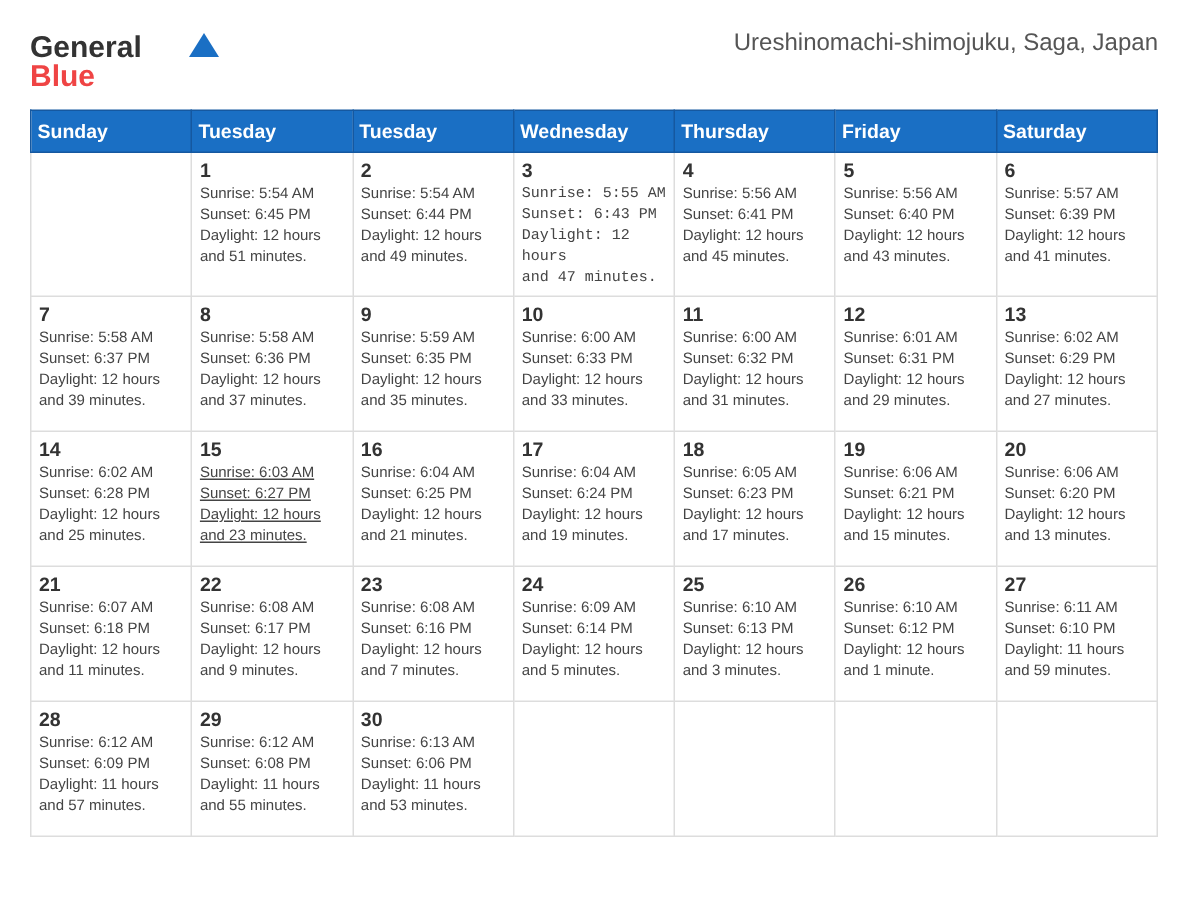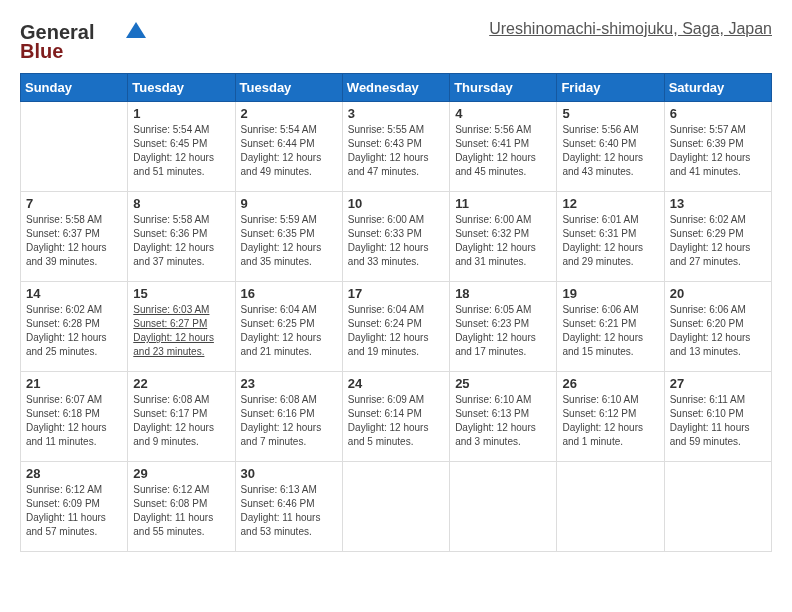--- a/index.html
+++ b/index.html
@@ -27,39 +27,38 @@
       gap: 28px;
     }
     .logo-general {
       font-size: 20px;
       font-weight: bold;
       color: #333;
     }
     .logo-blue {
       font-size: 20px;
       font-weight: bold;
-      color: #7f1d1d;
+      color: #ef4444;
     }
     .logo-icon {
       width: 24px;
       height: 24px;
       margin-left: 2px;
     }
     .title-section {
       text-align: right;
     }
     .month-title {
       font-size: 36px;
       font-weight: bold;
       color: #333;
     }
     .location {
       font-size: 16px;
       color: #555;
-      text-decoration: underline;
     }
     .calendar {
       width: 100%;
       border-collapse: collapse;
       border: 1px solid #ccc;
     }
     .calendar th {
       background-color: #1a6fc4;
       color: white;
       padding: 6px 4px;
@@ -134,21 +133,21 @@
         </td>
         <td>
           <span class="day-number">2</span>
           <div class="day-info" style="white-space: pre-line;">Sunrise: 5:54 AM
 Sunset: 6:44 PM
 Daylight: 12 hours
 and 49 minutes.</div>
         </td>
         <td>
           <span class="day-number">3</span>
-          <div class="day-info" style="white-space: pre-line;">Sunrise: 5:55 AM
+          <div class="day-info" style="white-space: pre-line; font-family: Liberation Mono, monospace;">Sunrise: 5:55 AM
 Sunset: 6:43 PM
 Daylight: 12 hours
 and 47 minutes.</div>
         </td>
         <td>
           <span class="day-number">4</span>
           <div class="day-info" style="white-space: pre-line;">Sunrise: 5:56 AM
 Sunset: 6:41 PM
 Daylight: 12 hours
 and 45 minutes.</div>
@@ -332,21 +331,21 @@
         <td>
           <span class="day-number">29</span>
           <div class="day-info" style="white-space: pre-line;">Sunrise: 6:12 AM
 Sunset: 6:08 PM
 Daylight: 11 hours
 and 55 minutes.</div>
         </td>
         <td>
           <span class="day-number">30</span>
           <div class="day-info" style="white-space: pre-line;">Sunrise: 6:13 AM
-Sunset: 6:46 PM
+Sunset: 6:06 PM
 Daylight: 11 hours
 and 53 minutes.</div>
         </td>
         <td class="empty-cell"></td>
         <td class="empty-cell"></td>
         <td class="empty-cell"></td>
         <td class="empty-cell"></td>
       </tr>
     </tbody>
 </table>

